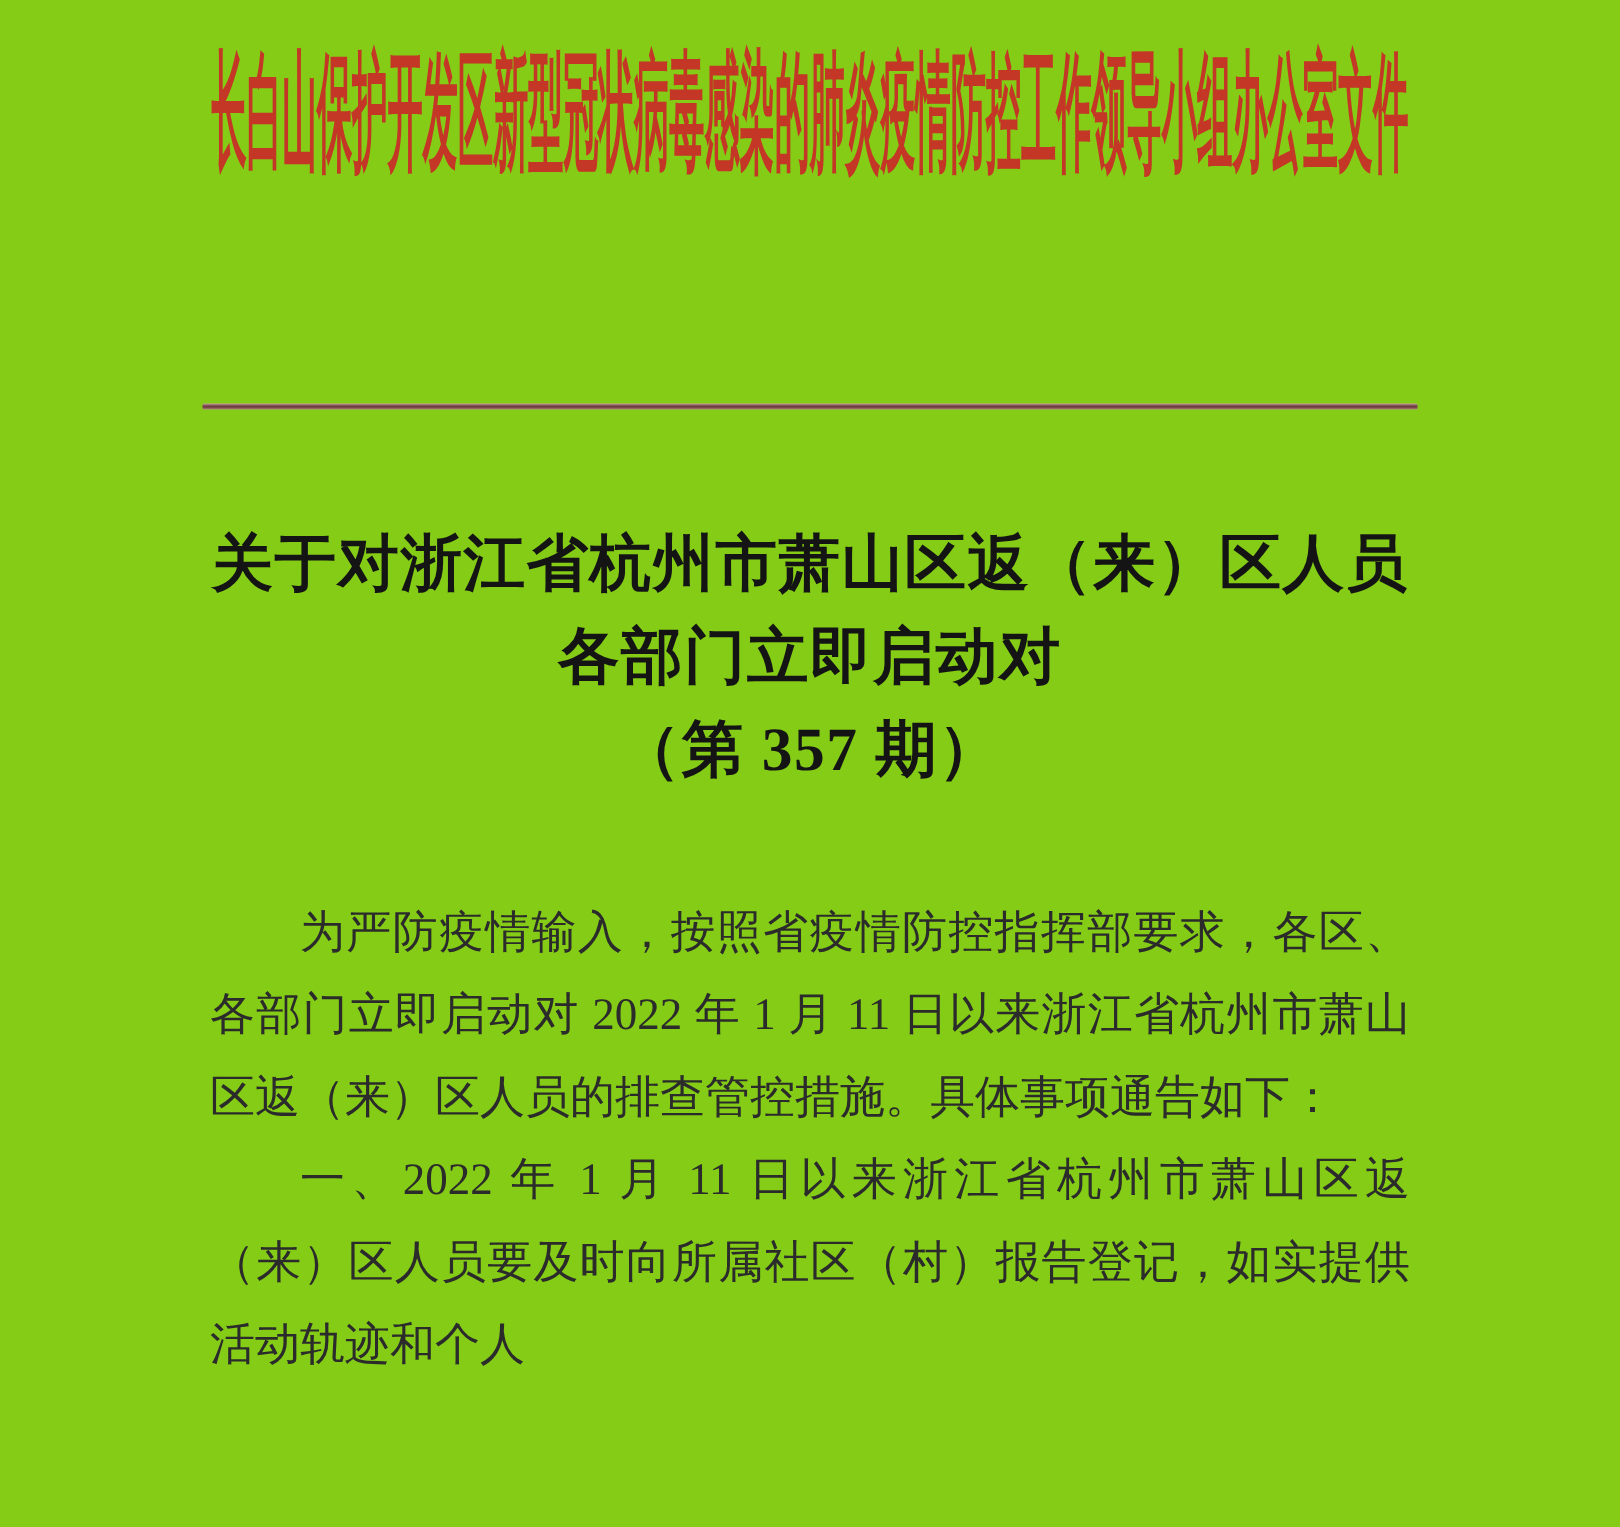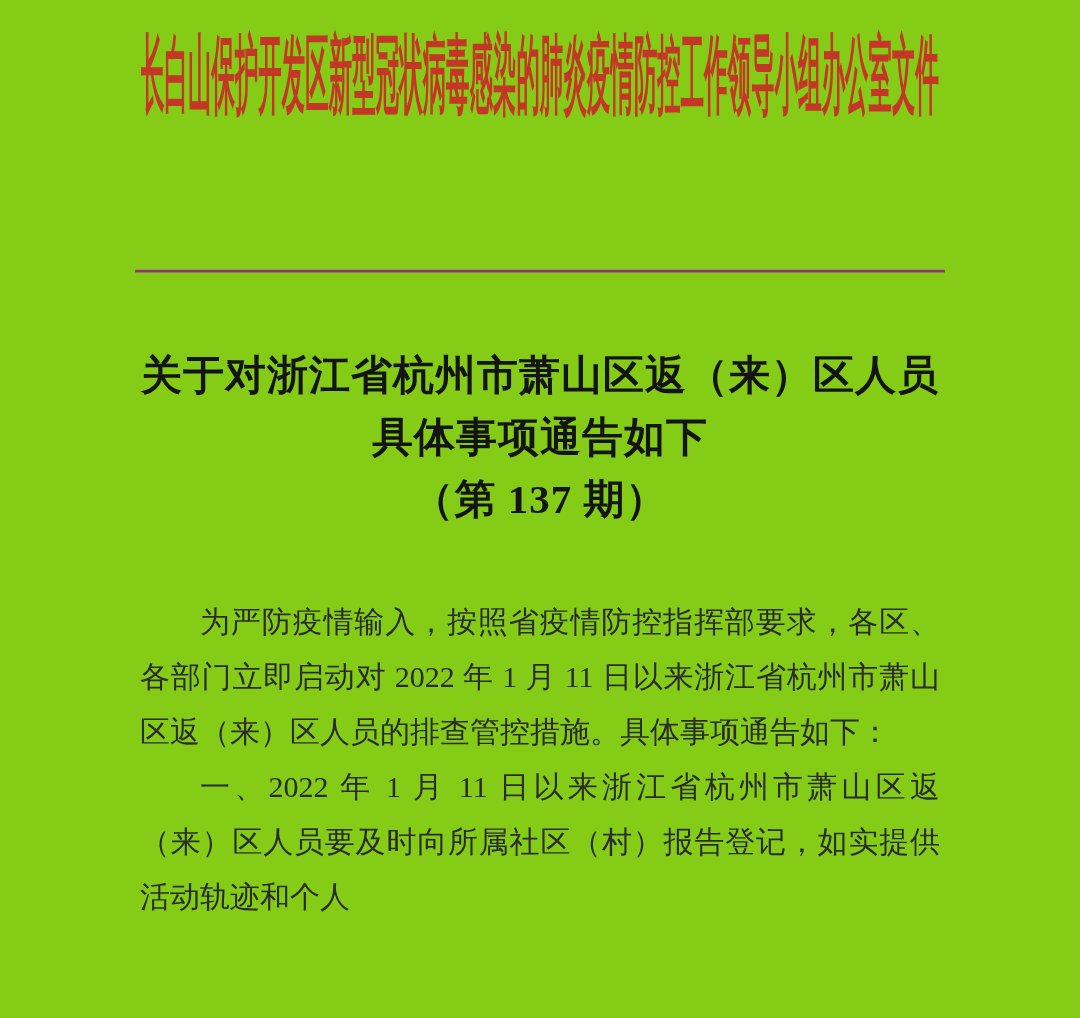--- a/index.html
+++ b/index.html
@@ -83,22 +83,22 @@
   <div class="banner-wrap">
     <svg viewBox="0 0 804 102" preserveAspectRatio="none">
       <text class="banner-text" x="402" y="82" text-anchor="middle" textLength="798" lengthAdjust="spacingAndGlyphs" font-size="86" fill="#c43626">长白山保护开发区新型冠状病毒感染的肺炎疫情防控工作领导小组办公室文件</text>
     </svg>
   </div>
 
   <div class="red-rule"></div>
 
   <div class="doc-title">
     <div class="t-line">关于对浙江省杭州市萧山区返（来）区人员</div>
-    <div class="t-line">具体事项通告如下</div>
-    <div class="t-line">（第 137 期）</div>
+    <div class="t-line">各部门立即启动对</div>
+    <div class="t-line">（第 357 期）</div>
   </div>
 
   <div class="doc-body">
     <p>为严防疫情输入，按照省疫情防控指挥部要求，各区、各部门立即启动对 2022 年 1 月 11 日以来浙江省杭州市萧山区返（来）区人员的排查管控措施。具体事项通告如下：</p>
     <p>一、2022 年 1 月 11 日以来浙江省杭州市萧山区返（来）区人员要及时向所属社区（村）报告登记，如实提供活动轨迹和个人</p>
   </div>
 
 </div>
 
 </body></html>

